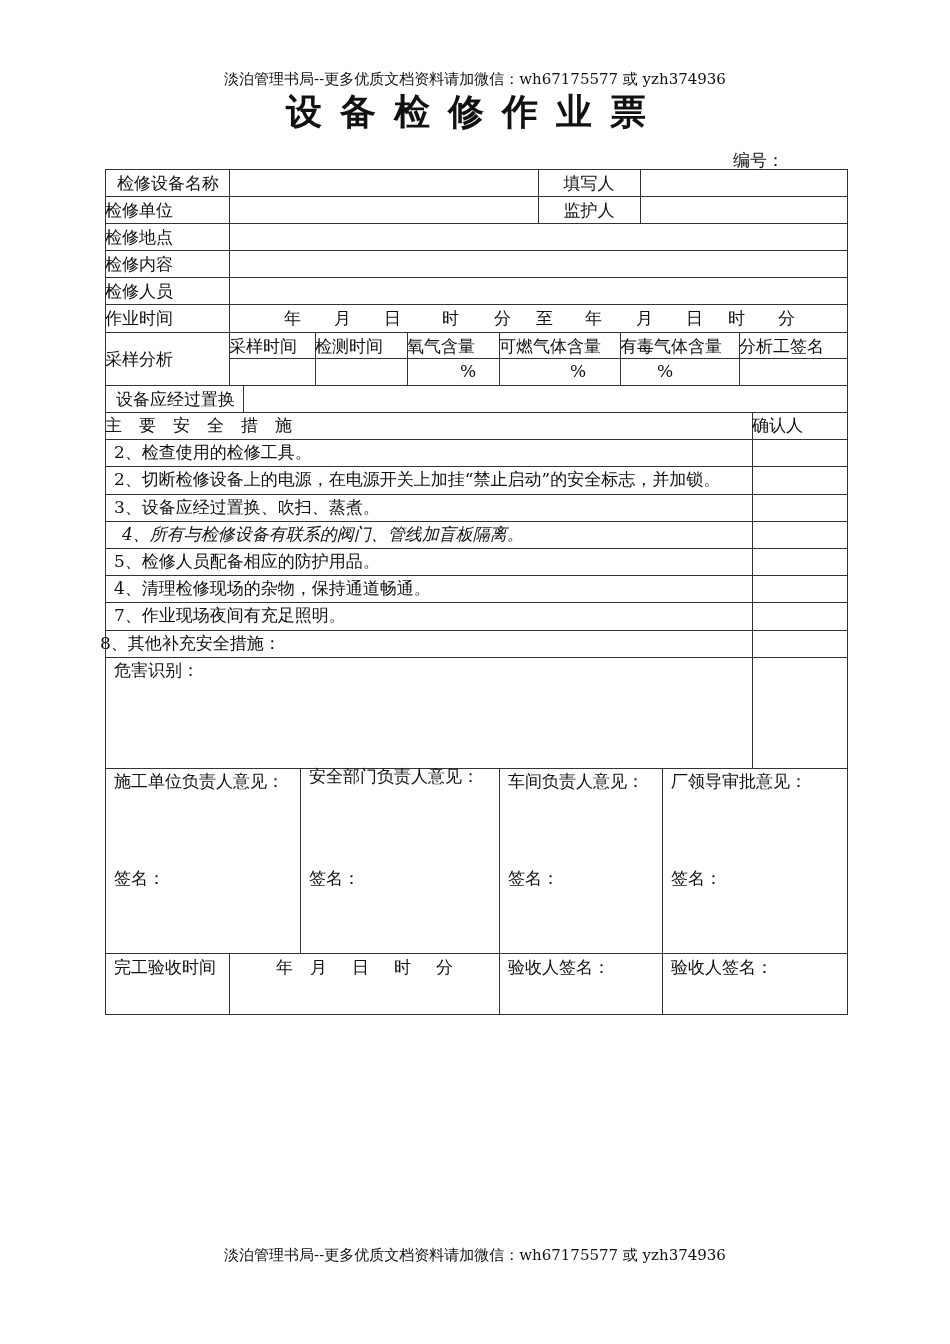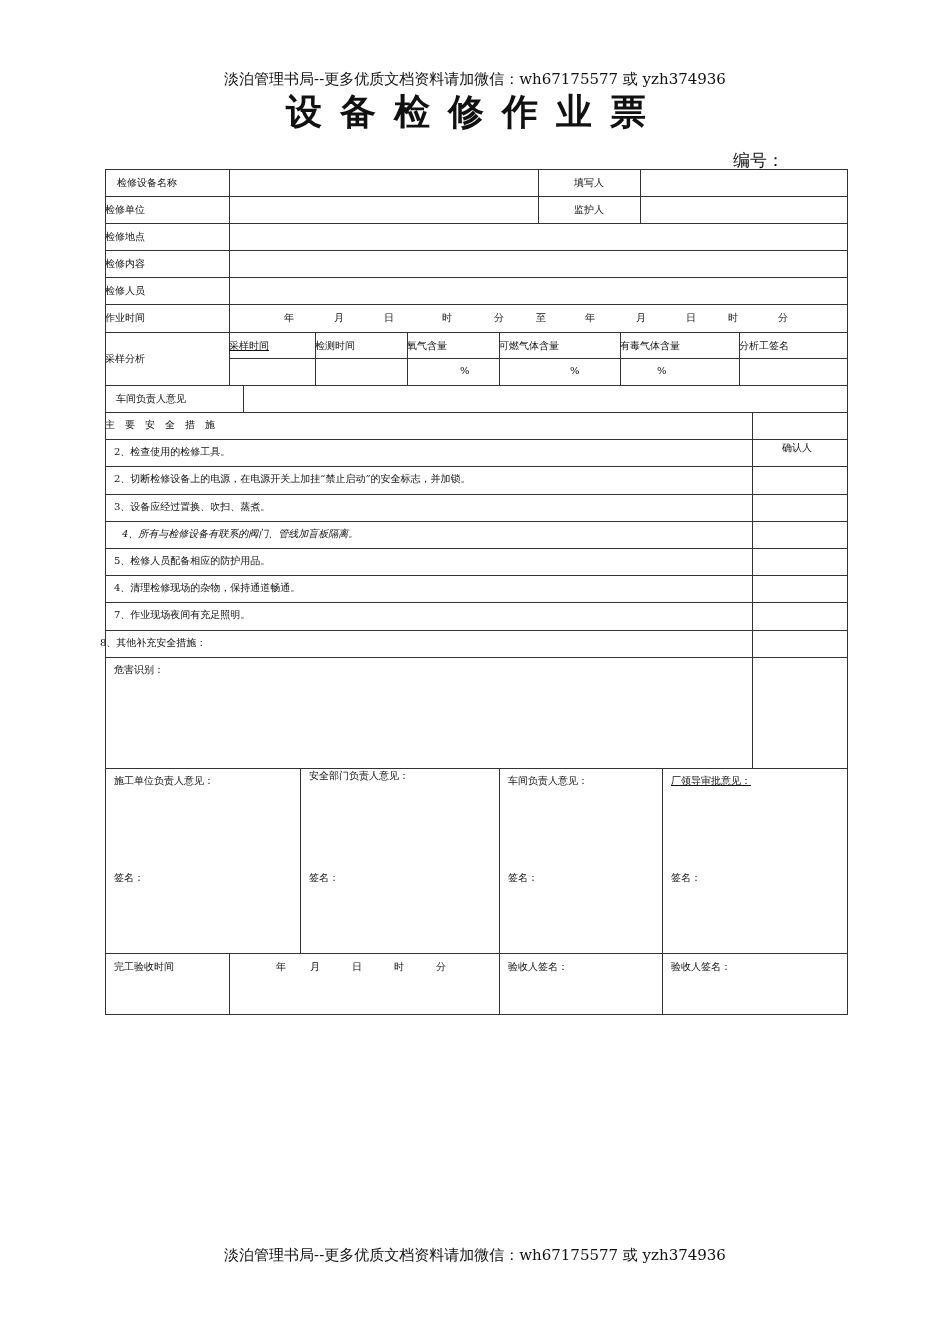--- a/index.html
+++ b/index.html
@@ -1,18 +1,18 @@
 <!DOCTYPE html>
 <html><head>
 <meta charset="utf-8">
 <style>
   html,body{margin:0;padding:0;background:#fff;}
   body{width:950px;height:1344px;position:relative;overflow:hidden;
        font-family:"DejaVu Serif","Liberation Serif",serif;color:#111;}
-  .t{position:absolute;font-size:10px;line-height:20px;white-space:nowrap;}
+  .t{position:absolute;font-size:17px;line-height:20px;white-space:nowrap;}
   .c{}
   .hl{position:absolute;height:1px;background:#333;}
   .vl{position:absolute;width:1px;background:#333;}
   .hdr{position:absolute;left:0;width:950px;text-align:center;font-size:15px;}
   .title{position:absolute;left:0;width:950px;text-align:center;top:88px;
          font-family:"DejaVu Sans","Liberation Sans",sans-serif;font-weight:bold;
          font-size:36px;letter-spacing:18px;}
 </style>
 </head>
 <body>
@@ -88,49 +88,49 @@
 <div class="t" style="left:442px;top:308px;">时</div>
 <div class="t" style="left:494px;top:308px;">分</div>
 <div class="t" style="left:536px;top:308px;">至</div>
 <div class="t" style="left:585px;top:308px;">年</div>
 <div class="t" style="left:636px;top:308px;">月</div>
 <div class="t" style="left:686px;top:308px;">日</div>
 <div class="t" style="left:728px;top:308px;">时</div>
 <div class="t" style="left:778px;top:308px;">分</div>
 
 <div class="t c" style="left:105px;width:124px;top:349px;">采样分析</div>
-<div class="t c" style="left:229px;width:86px;top:336px;text-decoration:underline;">采样时间</div>
+<div class="t c" style="left:229px;width:86px;top:336px;">采样时间</div>
 <div class="t c" style="left:315px;width:92px;top:336px;">检测时间</div>
 <div class="t c" style="left:407px;width:92px;top:336px;">氧气含量</div>
 <div class="t c" style="left:499px;width:121px;top:336px;">可燃气体含量</div>
 <div class="t c" style="left:620px;width:119px;top:336px;">有毒气体含量</div>
 <div class="t c" style="left:739px;width:108px;top:336px;">分析工签名</div>
 <div class="t" style="left:460px;top:361px;">%</div>
 <div class="t" style="left:570px;top:361px;">%</div>
 <div class="t" style="left:657px;top:361px;">%</div>
 
-<div class="t" style="left:116px;top:389px;">车间负责人意见</div>
+<div class="t" style="left:116px;top:389px;">设备应经过置换</div>
 <div style="position:absolute;left:244px;top:386px;width:603px;height:26px;"></div>
 
 <div class="t c" style="left:105px;width:647px;top:415px;">主　要　安　全　措　施</div>
-<div class="t c" style="left:752px;width:95px;top:438px;margin-left:30px;">确认人</div>
+<div class="t c" style="left:752px;width:95px;top:415px;">确认人</div>
 <div class="t" style="left:114px;top:442px;">2、检查使用的检修工具。</div>
 <div class="t" style="left:114px;top:469px;">2、切断检修设备上的电源，在电源开关上加挂“禁止启动”的安全标志，并加锁。</div>
 <div class="t" style="left:114px;top:497px;">3、设备应经过置换、吹扫、蒸煮。</div>
 <div class="t" style="left:122px;top:524px;font-style:italic;">4、所有与检修设备有联系的阀门、管线加盲板隔离。</div>
 <div class="t" style="left:114px;top:551px;">5、检修人员配备相应的防护用品。</div>
 <div class="t" style="left:114px;top:578px;">4、清理检修现场的杂物，保持通道畅通。</div>
 <div class="t" style="left:114px;top:605px;">7、作业现场夜间有充足照明。</div>
 <div class="t" style="left:100px;top:633px;">8、其他补充安全措施：</div>
 <div class="t" style="left:114px;top:660px;">危害识别：</div>
 
 <div class="t" style="left:114px;top:771px;">施工单位负责人意见：</div>
 <div class="t" style="left:309px;top:766px;">安全部门负责人意见：</div>
 <div class="t" style="left:508px;top:771px;">车间负责人意见：</div>
-<div class="t" style="left:671px;top:771px;text-decoration:underline;">厂领导审批意见：</div>
+<div class="t" style="left:671px;top:771px;">厂领导审批意见：</div>
 <div class="t" style="left:114px;top:868px;">签名：</div>
 <div class="t" style="left:309px;top:868px;">签名：</div>
 <div class="t" style="left:508px;top:868px;">签名：</div>
 <div class="t" style="left:671px;top:868px;">签名：</div>
 
 <div class="t" style="left:114px;top:957px;">完工验收时间</div>
 <div class="t" style="left:276px;top:957px;">年</div>
 <div class="t" style="left:310px;top:957px;">月</div>
 <div class="t" style="left:352px;top:957px;">日</div>
 <div class="t" style="left:394px;top:957px;">时</div>

